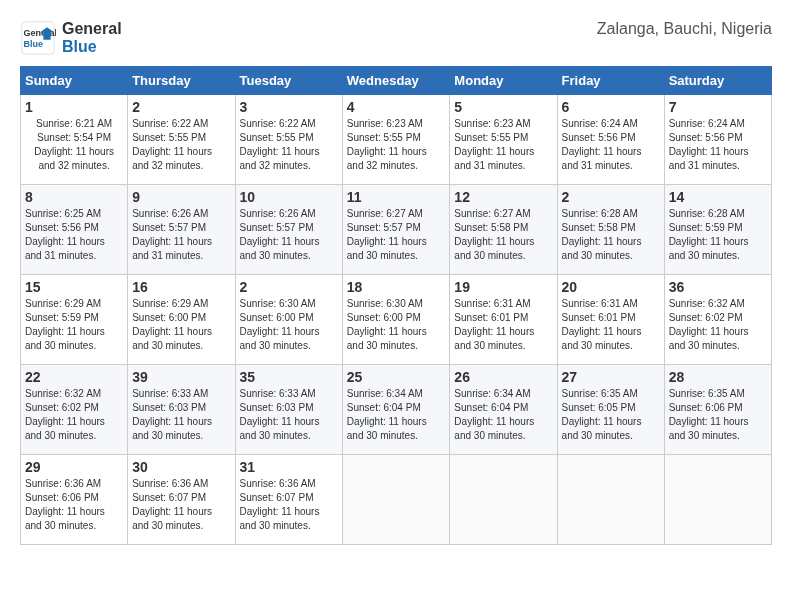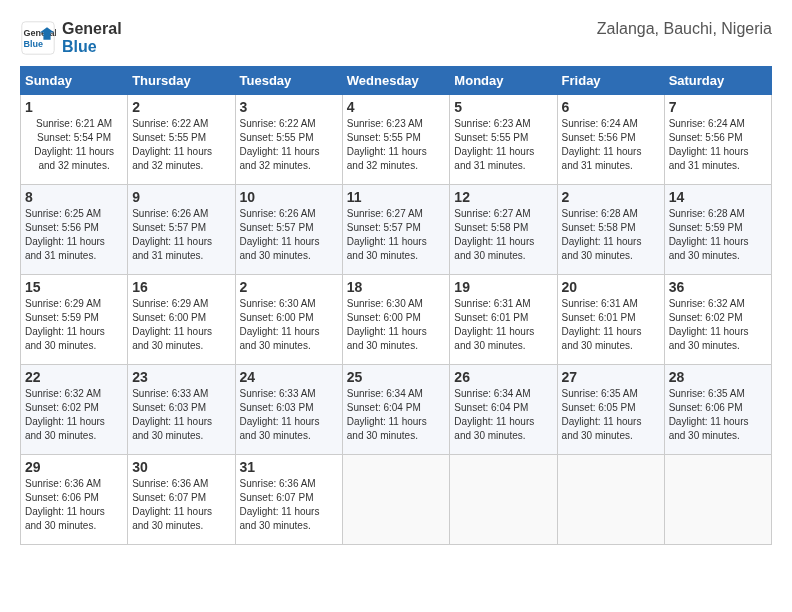--- a/index.html
+++ b/index.html
@@ -267,28 +267,28 @@
       </tr>
       <tr>
         <td>
           <span class="day-num">22</span>
           <div class="day-info" style="white-space: pre-line;">Sunrise: 6:32 AM
 Sunset: 6:02 PM
 Daylight: 11 hours
 and 30 minutes.</div>
         </td>
         <td>
-          <span class="day-num">23</span>
+          <span class="day-num">39</span>
           <div class="day-info" style="white-space: pre-line;">Sunrise: 6:33 AM
 Sunset: 6:03 PM
 Daylight: 11 hours
 and 30 minutes.</div>
         </td>
         <td>
-          <span class="day-num">24</span>
+          <span class="day-num">35</span>
           <div class="day-info" style="white-space: pre-line;">Sunrise: 6:33 AM
 Sunset: 6:03 PM
 Daylight: 11 hours
 and 30 minutes.</div>
         </td>
         <td>
           <span class="day-num">25</span>
           <div class="day-info" style="white-space: pre-line;">Sunrise: 6:34 AM
 Sunset: 6:04 PM
 Daylight: 11 hours

